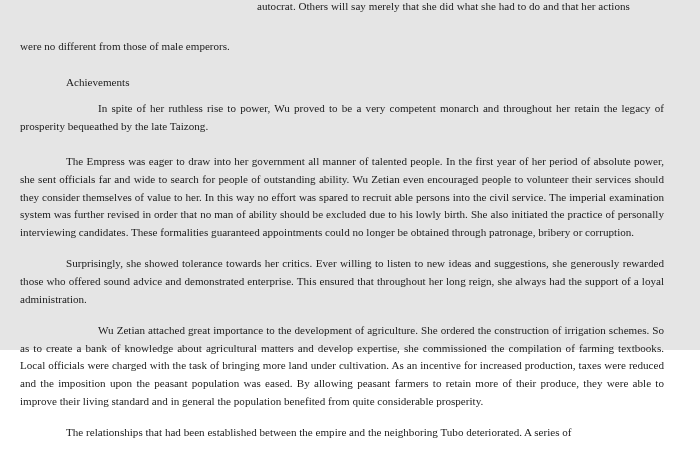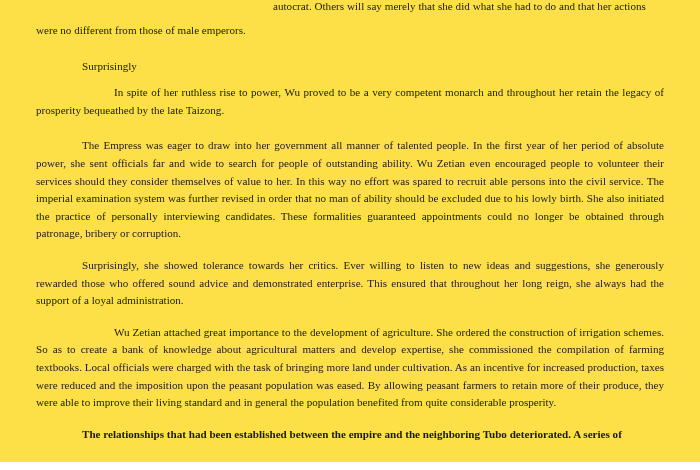--- a/index.html
+++ b/index.html
@@ -10,24 +10,24 @@
   body {
     width: 700px;
     height: 470px;
     overflow: hidden;
     font-family: "Liberation Serif", serif;
     color: #1a1a1a;
   }
   .page {
     position: relative;
     width: 700px;
-    height: 462px;
+    height: 350px;
     box-sizing: border-box;
-    padding: 0 36px 0 36px;
-    background: #fde047;
+    padding: 0 36px 0 20px;
+    background: #e5e5e5;
   }
   
   .top-row {
     position: relative;
     height: 22px;
   }
   .smudge {
     position: absolute;
     left: 112px;
     top: -16px;
@@ -45,40 +45,39 @@
     letter-spacing: 0.02px;
   }
   p {
     margin: 0;
     font-size: 11.1px;
     line-height: 17.6px;
     text-align: justify;
     text-justify: inter-word;
   }
   .cont {
-    margin-top: 0px;
+    margin-top: 16px;
   }
   .indent {
     text-indent: 78px;
   }
   .indent-sm {
     text-indent: 46px;
   }
   .spacer-lg { height: 18px; }
   .spacer-md { height: 14px; }
   .spacer-sm { height: 9px; }
   .heading {
     font-size: 11.1px;
     line-height: 17.6px;
     text-indent: 46px;
   }
   .clip-bottom {
     
     overflow: hidden;
-    font-weight: bold;
   }
 </style>
 </head>
 <body>
 
 <div class="page">
 
   <div class="top-row">
     <span class="smudge">
       <svg width="112" height="20" viewBox="0 0 112 20">
@@ -91,21 +90,21 @@
         </g>
       </svg>
     </span>
     <span class="top-text">autocrat. Others will say merely that she did what she had to do and that her actions</span>
   </div>
 
   <p class="cont">were no different from those of male emperors.</p>
 
   <div class="spacer-lg"></div>
 
-  <div class="heading">Surprisingly</div>
+  <div class="heading">Achievements</div>
 
   <div class="spacer-sm"></div>
 
   <p class="indent">In spite of her ruthless rise to power, Wu proved to be a very competent monarch and throughout her retain the legacy of prosperity bequeathed by the late Taizong.</p>
 
   <div class="spacer-lg"></div>
 
   <p class="indent-sm">The Empress was eager to draw into her government all manner of talented people. In the first year of her period of absolute power, she sent officials far and wide to search for people of outstanding ability. Wu Zetian even encouraged people to volunteer their services should they consider themselves of value to her. In this way no effort was spared to recruit able persons into the civil service. The imperial examination system was further revised in order that no man of ability should be excluded due to his lowly birth. She also initiated the practice of personally interviewing candidates. These formalities guaranteed appointments could no longer be obtained through patronage, bribery or corruption.</p>
 
   <div class="spacer-md"></div>

